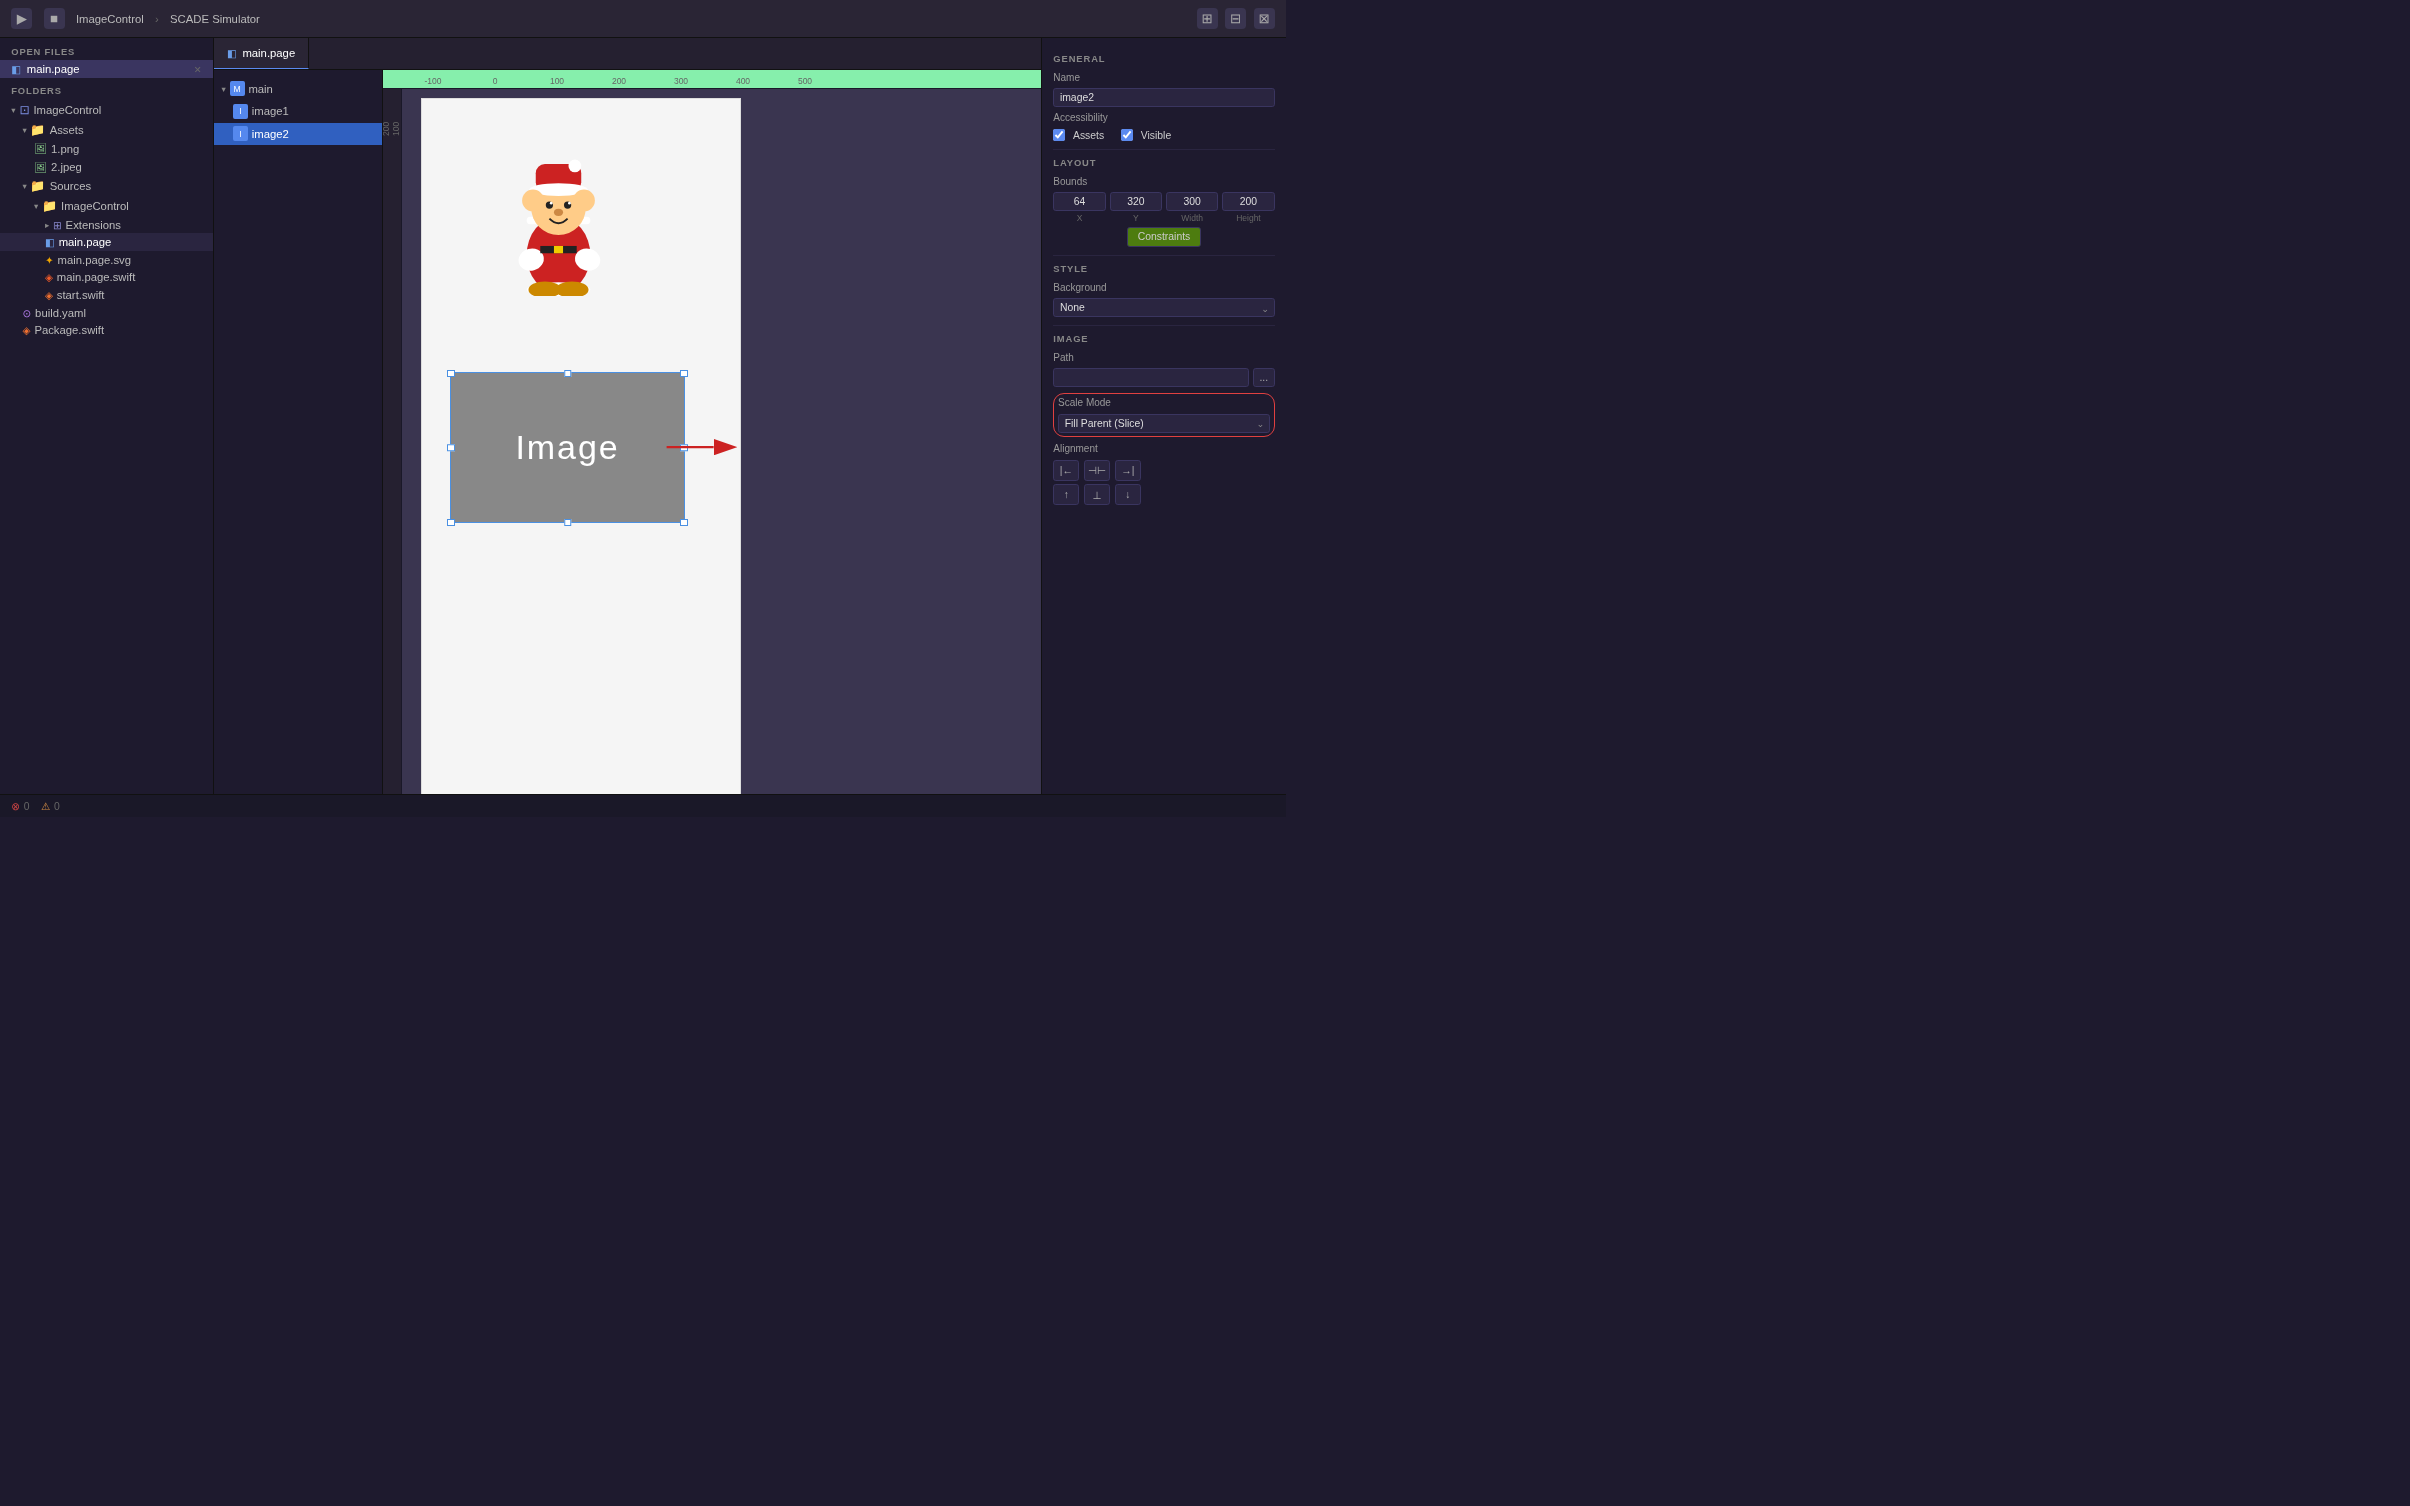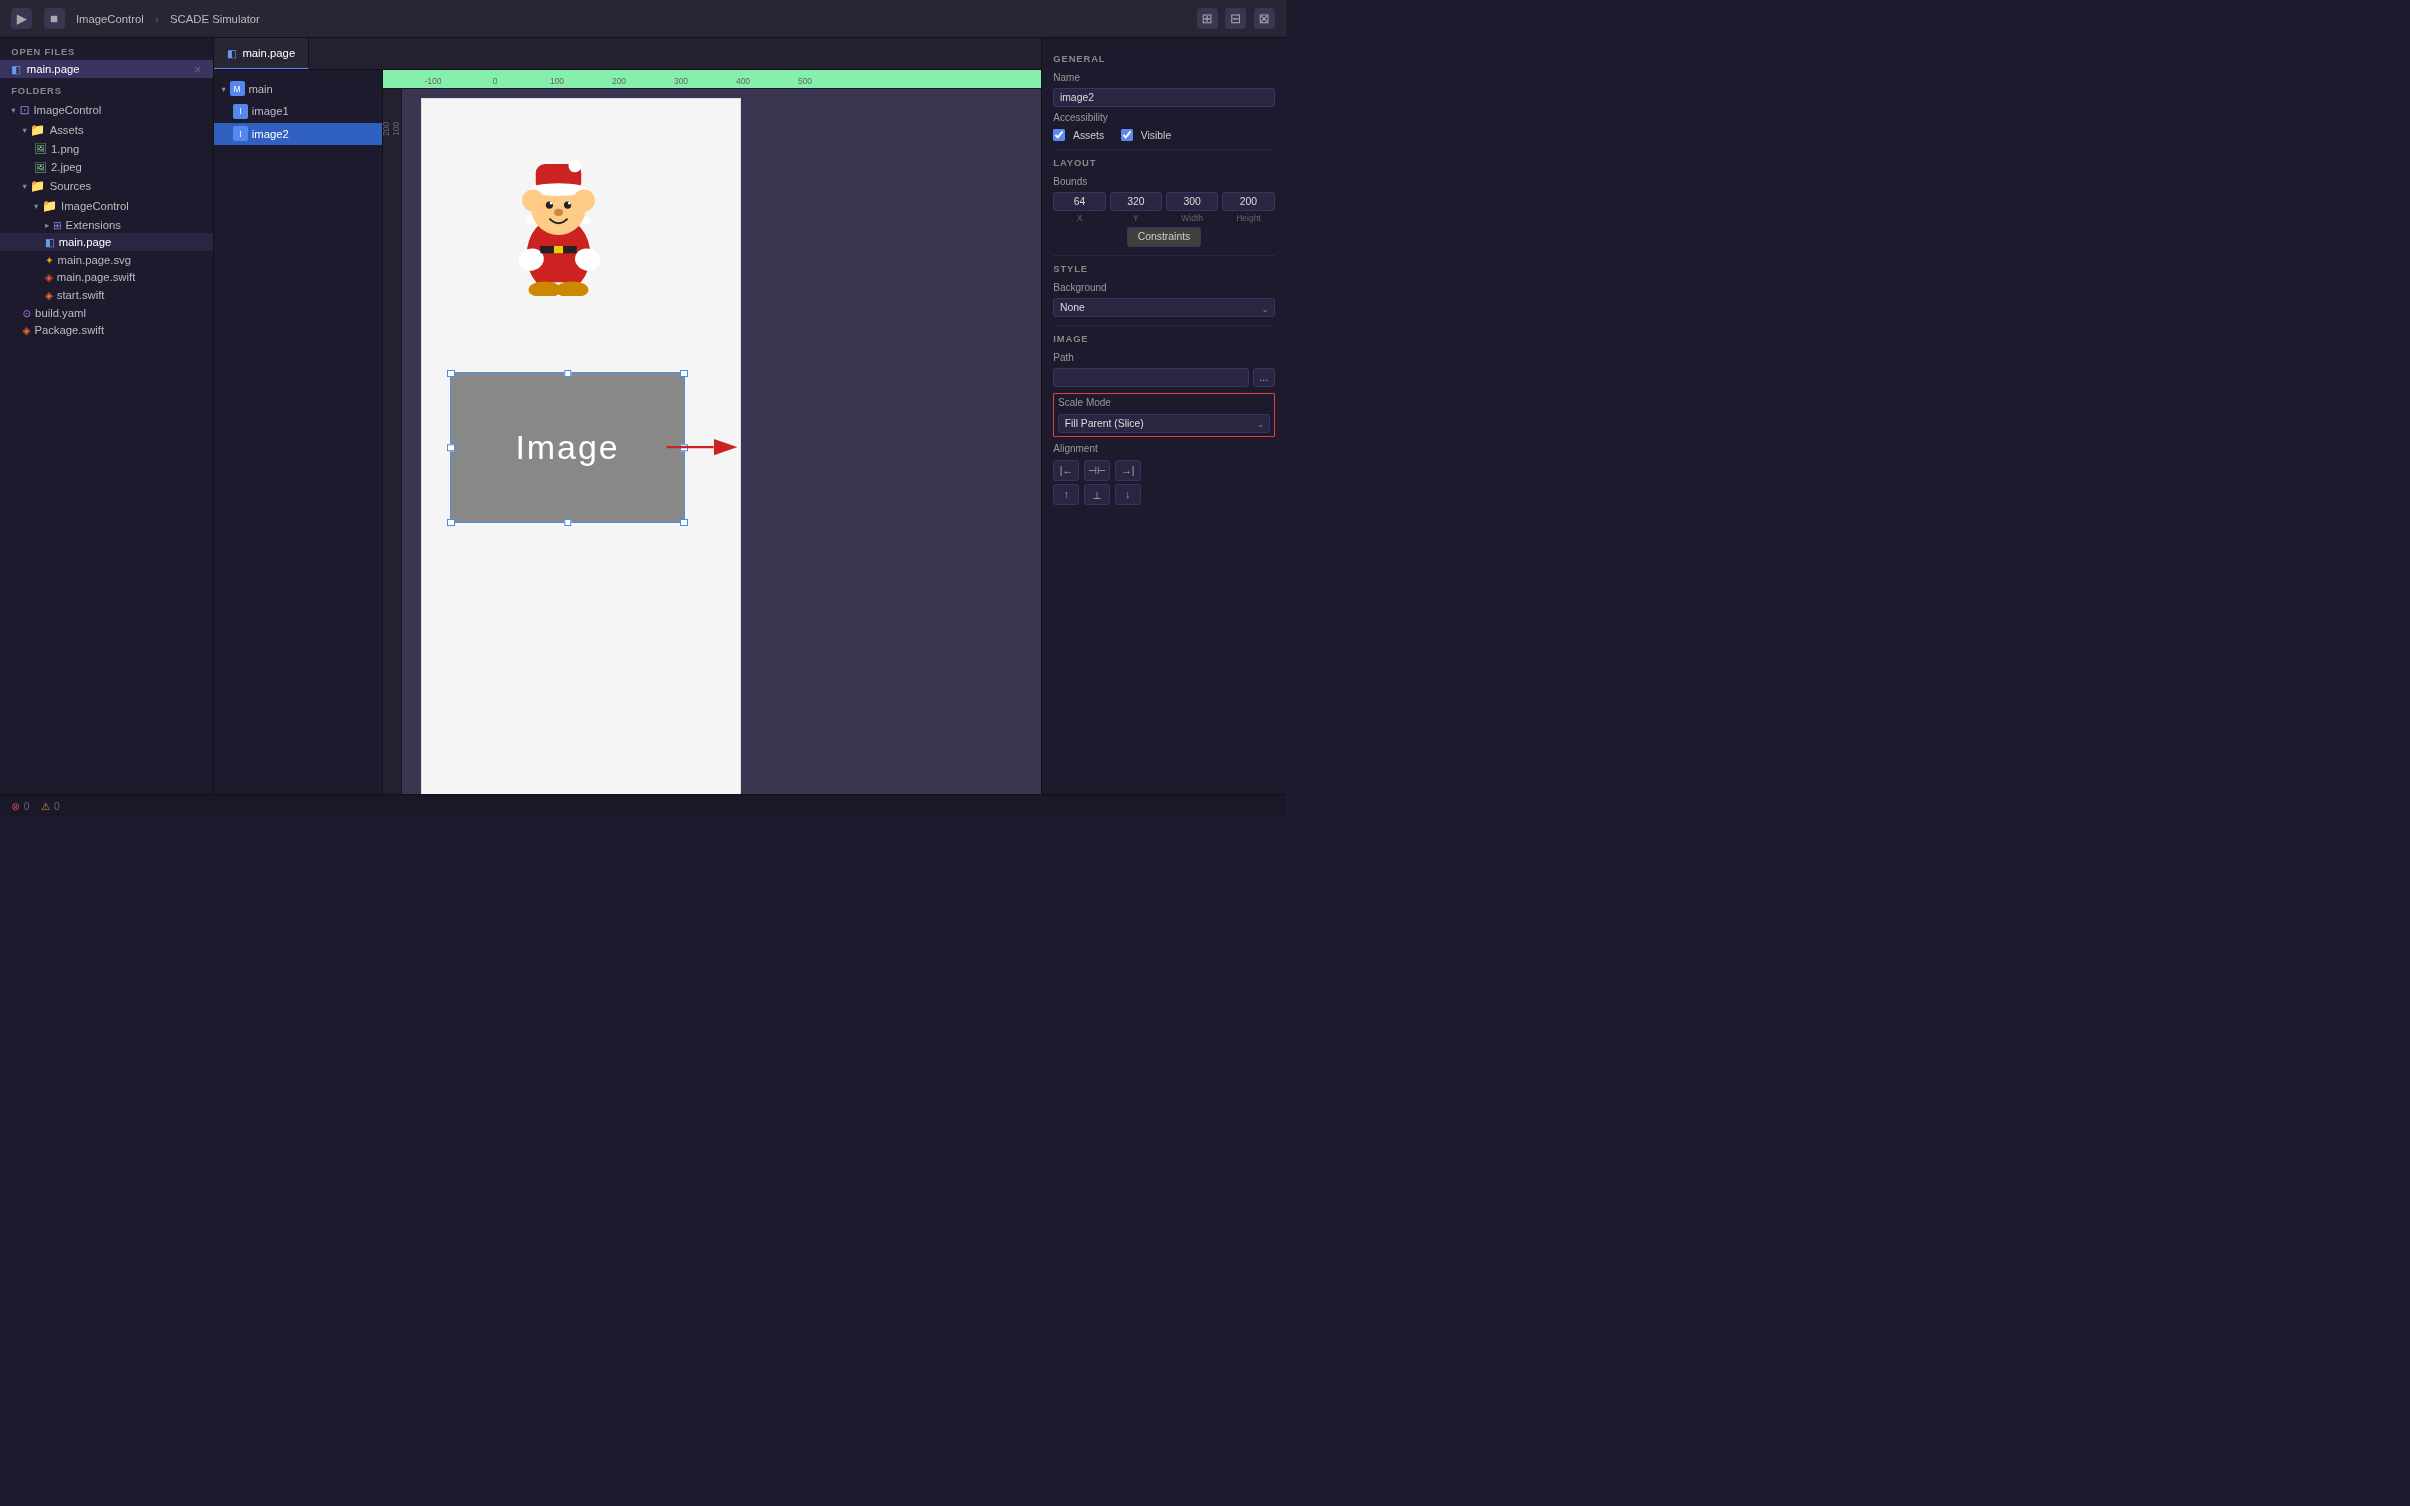--- a/index.html
+++ b/index.html
@@ -356,21 +356,21 @@
       border-radius: 2.8px;
       text-align: center;
     }
     .bounds-sub-label {
       color: #666;
       font-size: 8.5px;
       text-align: center;
     }
 
     .constraints-btn {
-      background: #404040;
+      background: #4d7c0f;
       border: 0.9px solid #3a3560;
       color: #ccc;
       font-size: 10.4px;
       padding: 3.8px 9.4px;
       border-radius: 2.8px;
       cursor: pointer;
       display: block;
       margin: 3px auto;
     }
 
@@ -400,21 +400,21 @@
       top: 50%;
       transform: translateY(-50%);
       color: #888;
       font-size: 9.4px;
       pointer-events: none;
     }
 
     
     .scale-mode-box {
       border: 1.9px solid #e04040;
-      border-radius: 1px;
+      border-radius: 11px;
       padding: 3.8px;
       margin-bottom: 5.6px;
     }
 
     
     .align-grid {
       display: grid;
       grid-template-columns: repeat(3, 28px);
       gap: 2.8px;
       margin-bottom: 2.8px;

